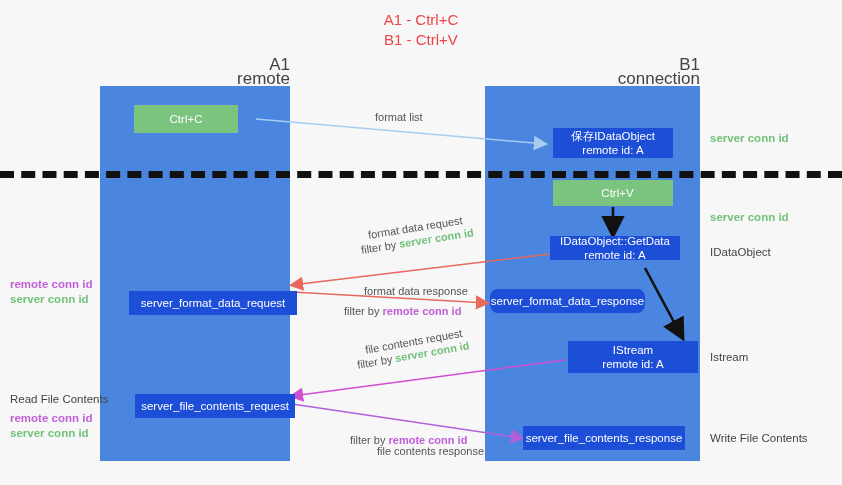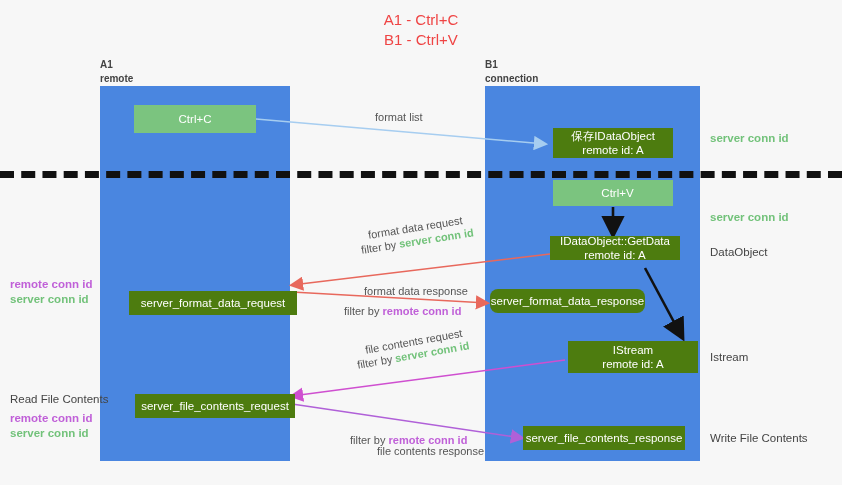--- a/index.html
+++ b/index.html
@@ -34,46 +34,45 @@
     top: 10px;
     width: 842px;
     text-align: center;
     font-size: 15px;
     line-height: 20px;
     color: #ef4444;
     white-space: pre;
   }
   .col-header {
     position: absolute;
-    text-align: left;
-    font-size: 10px;
+    text-align: right;
+    font-size: 17px;
     line-height: 14px;
     color: #434343;
     white-space: pre;
-    font-weight: bold;
   }
   .lane {
     position: absolute;
     background: #4a86e0;
   }
   .node {
     position: absolute;
     box-sizing: border-box;
     display: flex;
     flex-direction: column;
     align-items: center;
     justify-content: center;
     text-align: center;
     color: #ffffff;
     font-size: 11.5px;
     line-height: 14px;
     white-space: pre;
   }
   .node.green { background: #7bc47f; }
-  .node.orange { background: #4d7c0f; }
+  .node.orange { background: #1d4ed8; }
   .edge-label {
     position: absolute;
     font-size: 11px;
     line-height: 15px;
     color: #555555;
     white-space: nowrap;
   }
   .edge-label.rot {
     transform: rotate(-9deg);
     transform-origin: left top;
@@ -145,21 +144,21 @@
     <line x1="613" y1="207" x2="613" y2="234" stroke="#111111" stroke-width="2.6" marker-end="url(#ah-black)"></line>
     <line x1="550" y1="254" x2="292" y2="285" stroke="#e8685c" stroke-width="1.6" marker-end="url(#ah-red)"></line>
     <line x1="292" y1="292" x2="487" y2="303" stroke="#e8685c" stroke-width="1.6" marker-end="url(#ah-red)"></line>
     <line x1="645" y1="268" x2="682" y2="337" stroke="#111111" stroke-width="2.6" marker-end="url(#ah-black)"></line>
     <line x1="565" y1="360" x2="292" y2="396" stroke="#cf4fd0" stroke-width="1.6" marker-end="url(#ah-magenta)"></line>
     <line x1="292" y1="404" x2="522" y2="438" stroke="#b060d8" stroke-width="1.6" marker-end="url(#ah-purple)"></line>
   </svg>
 
   <div class="dashed-sep" style="top:171px;"></div>
 
-  <div class="node green" style="left:134px; top:105px; width:122px; height:28px;">Ctrl+C</div>
+  <div class="node green" style="left:134px; top:105px; width:104px; height:28px;">Ctrl+C</div>
 
   <div class="node orange" style="left:553px; top:128px; width:120px; height:30px;">保存IDataObject
 remote id: A</div>
 
   <div class="node green" style="left:553px; top:180px; width:120px; height:26px;padding-left:9px;">Ctrl+V</div>
 
   <div class="node orange" style="left:550px; top:236px; width:130px; height:24px;">IDataObject::GetData
 remote id: A</div>
 
   <div class="node orange" style="left:129px; top:291px; width:168px; height:24px;">server_format_data_request</div>
@@ -182,21 +181,21 @@
   <div class="edge-label" style="left:344px; top:304px;"><span>filter by </span><span class="magenta-txt">remote conn id</span></div>
 
   <div class="edge-label rot2" style="left:364px; top:343px;">file contents request</div>
   <div class="edge-label rot2" style="left:356px; top:358px;"><span>filter by </span><span class="green-txt">server conn id</span></div>
 
   <div class="edge-label" style="left:377px; top:408px;margin-top:36px;">file contents response</div>
   <div class="edge-label" style="left:350px; top:433px;"><span>filter by </span><span class="magenta-txt">remote conn id</span></div>
 
   <div class="side-label green-txt" style="left:710px; top:131px;">server conn id</div>
   <div class="side-label green-txt" style="left:710px; top:210px;">server conn id</div>
-  <div class="side-label" style="left:710px; top:245px;">DataObject</div>
+  <div class="side-label" style="left:710px; top:245px;">IDataObject</div>
   <div class="side-label" style="left:710px; top:350px;">Istream</div>
   <div class="side-label" style="left:710px; top:431px;">Write File Contents</div>
 
   <div class="tag-stack" style="left:10px; top:277px;">
     <div class="magenta-txt">remote conn id</div>
     <div class="green-txt">server conn id</div>
   </div>
 
   <div class="side-label" style="left:10px; top:392px;">Read File Contents</div>
 

